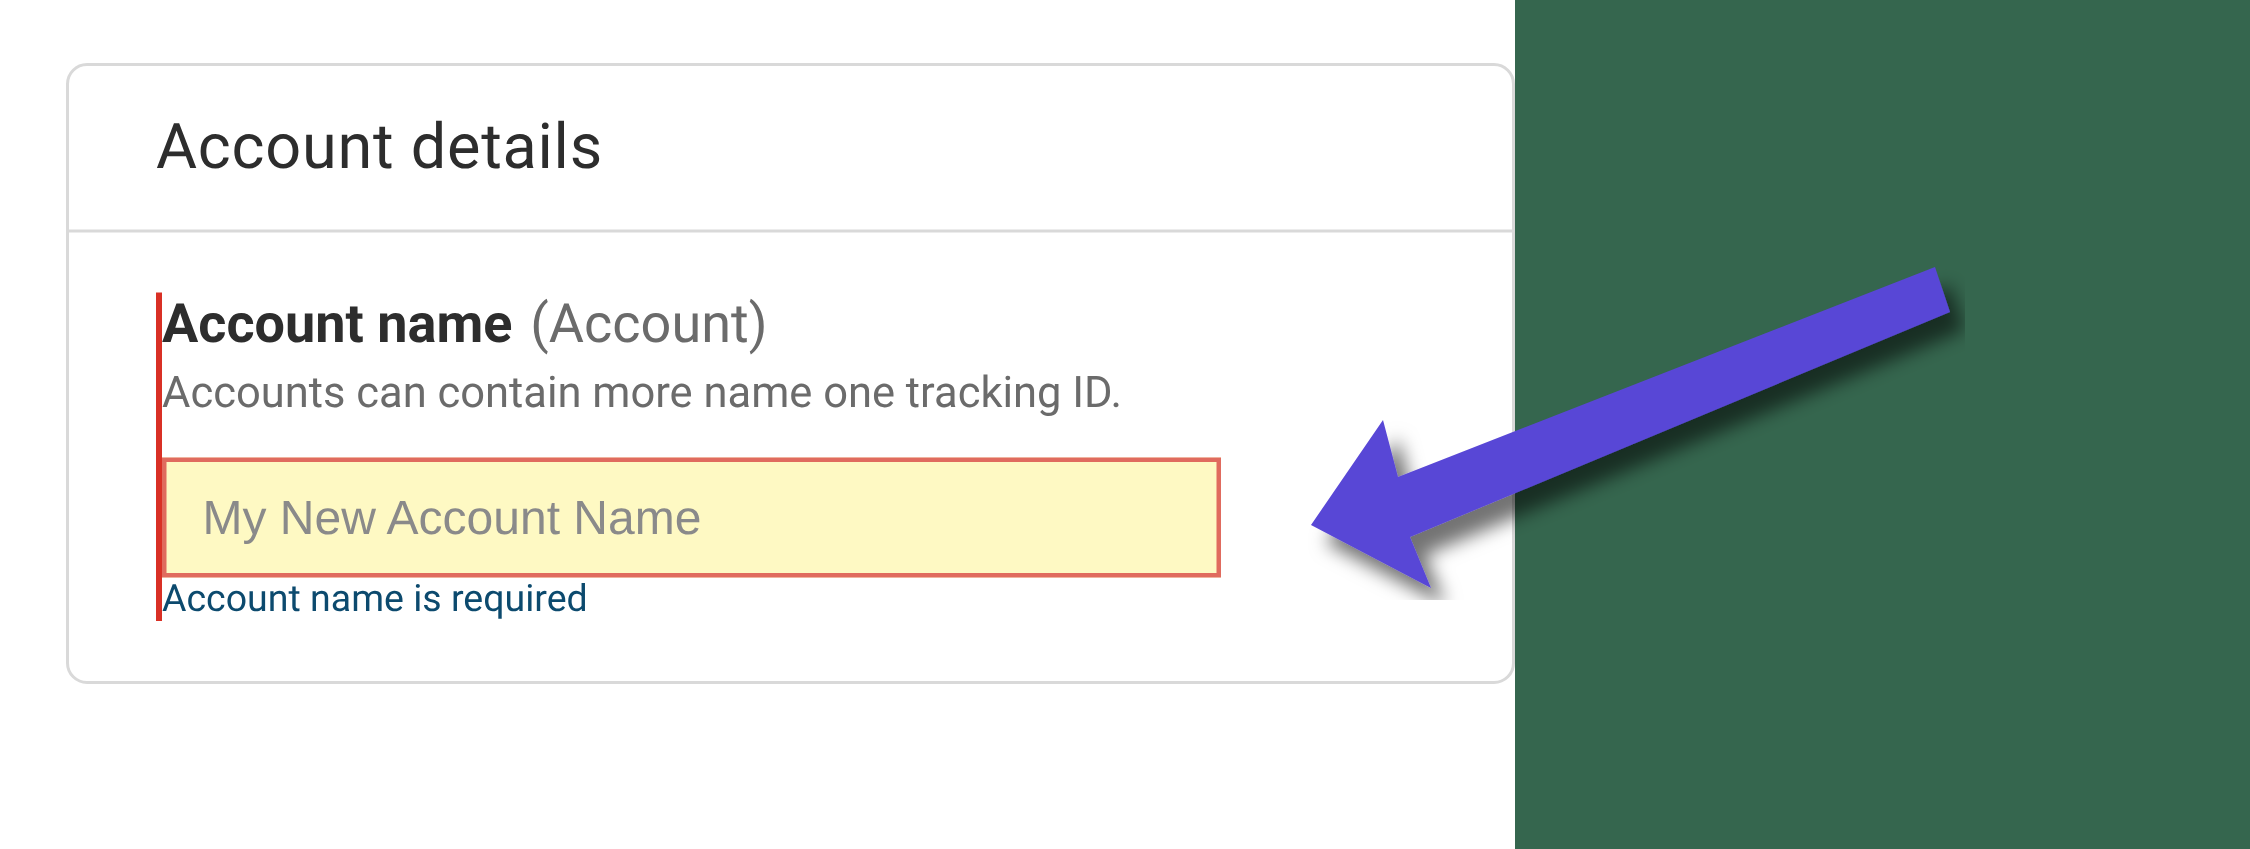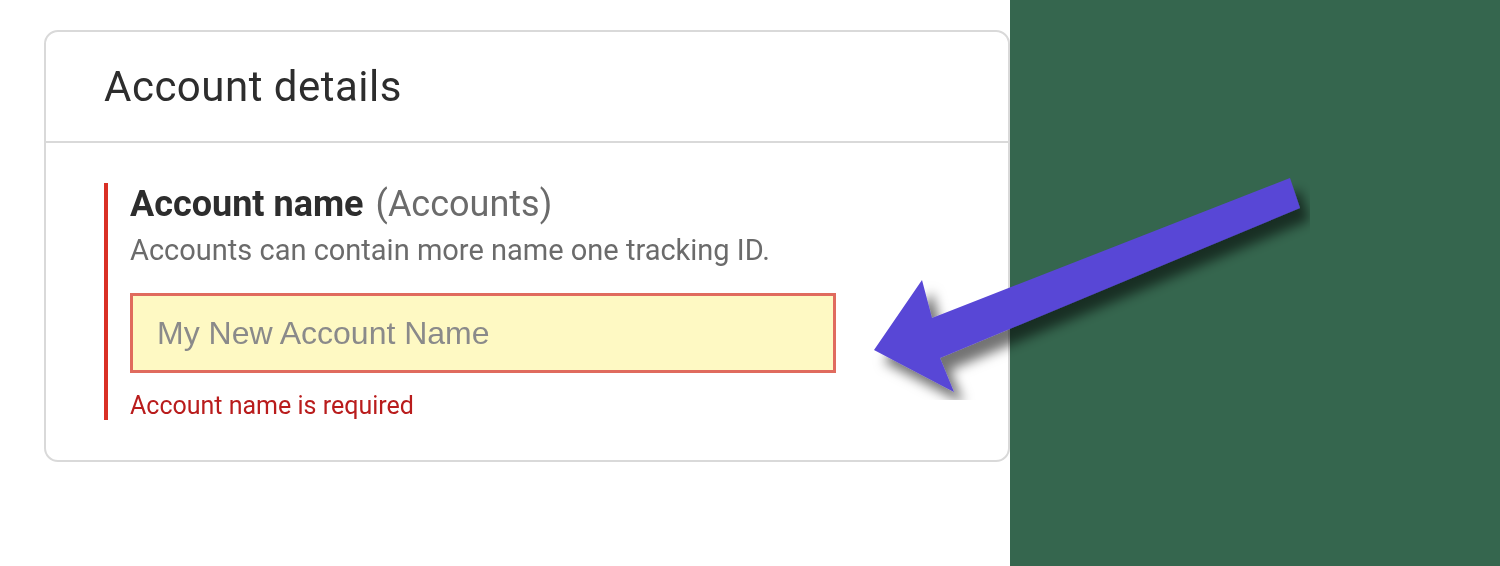--- a/index.html
+++ b/index.html
@@ -23,21 +23,21 @@
       position: absolute;
       right: 0;
       top: 0;
       width: 490px;
       height: 566px;
       background: #35664e;
     }
     .card {
       position: absolute;
       left: 44px;
-      top: 30px;
+      top: 42px;
       width: 966px;
       border: 2px solid #d9d9d9;
       border-radius: 14px;
       background: #ffffff;
       overflow: hidden;
     }
     .card-header {
       padding: 30px 58px 30px 58px;
       border-bottom: 2px solid #d9d9d9;
     }
@@ -45,21 +45,20 @@
       font-size: 42px;
       font-weight: 400;
       color: #2d2d2d;
       letter-spacing: 0.5px;
     }
     .card-body {
       padding: 40px 58px 40px 58px;
     }
     .field-group {
       border-left: 4px solid #d93025;
-      padding-left: 22px;
     }
     .field-label-row {
       display: flex;
       align-items: baseline;
       gap: 12px;
     }
     .field-label {
       font-size: 36px;
       font-weight: 700;
       color: #2d2d2d;
@@ -83,24 +82,24 @@
       background: #fef9c3;
       padding: 0 24px;
       font-size: 32px;
       color: #6b6b6b;
       outline: none;
     }
     .field-input::placeholder {
       color: #8a8a8a;
     }
     .field-error {
-      margin-top: 18px;
+      margin-top: 0;
       font-size: 25px;
       font-weight: 400;
-      color: #b91c1c;
+      color: #0c4a6e;
     }
 
     .annotation-arrow {
       position: absolute;
       left: 870px;
       top: 170px;
       width: 440px;
       height: 230px;
       pointer-events: none;
     }
@@ -113,21 +112,21 @@
   <div class="green-panel"></div>
 
   <div class="card">
     <div class="card-header">
       <h2 class="card-title">Account details</h2>
     </div>
     <div class="card-body">
       <div class="field-group">
         <div class="field-label-row">
           <span class="field-label">Account name</span>
-          <span class="field-required">(Accounts)</span>
+          <span class="field-required">(Account)</span>
         </div>
         <div class="field-description">Accounts can contain more name one tracking ID.</div>
         <input type="text" class="field-input" placeholder="My New Account Name" value="" style="">
         <div class="field-error">Account name is required</div>
       </div>
     </div>
   </div>
 
   <svg class="annotation-arrow" viewBox="0 0 440 230">
     <defs>

